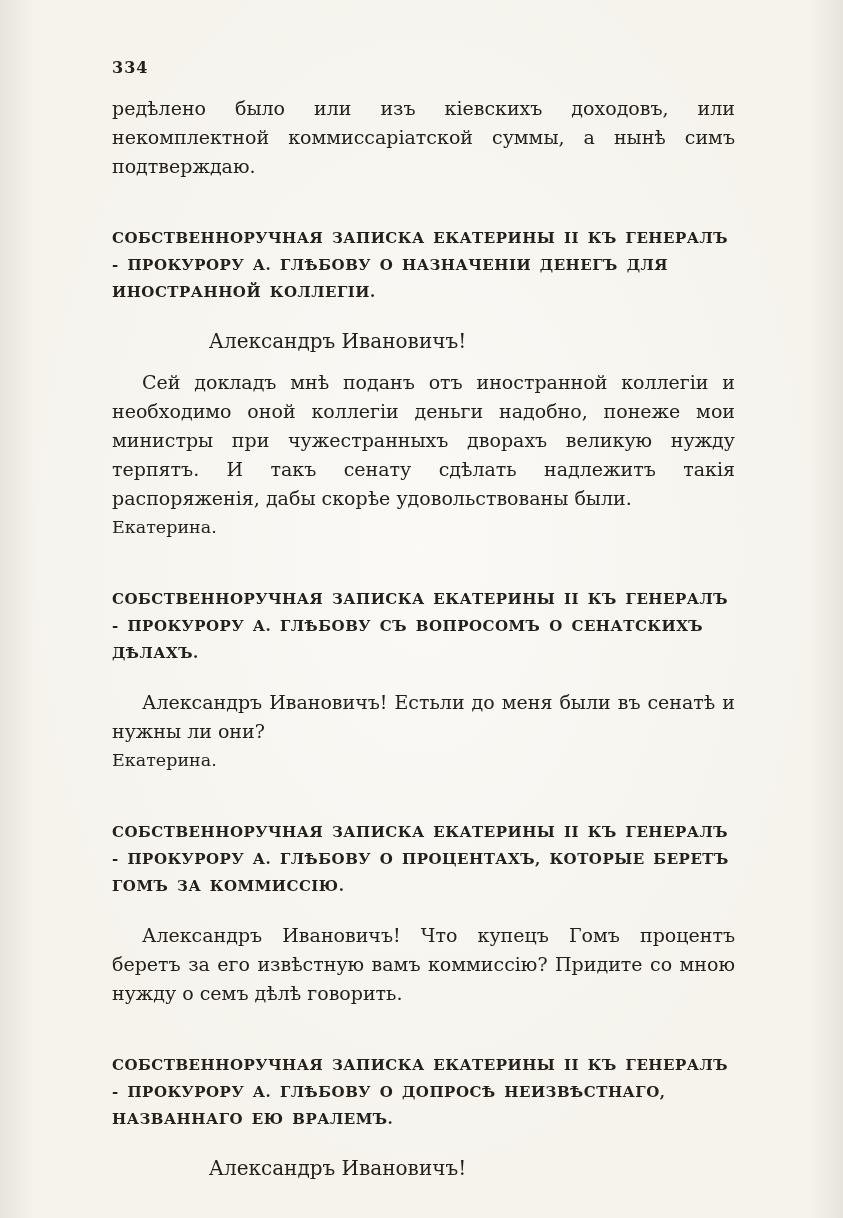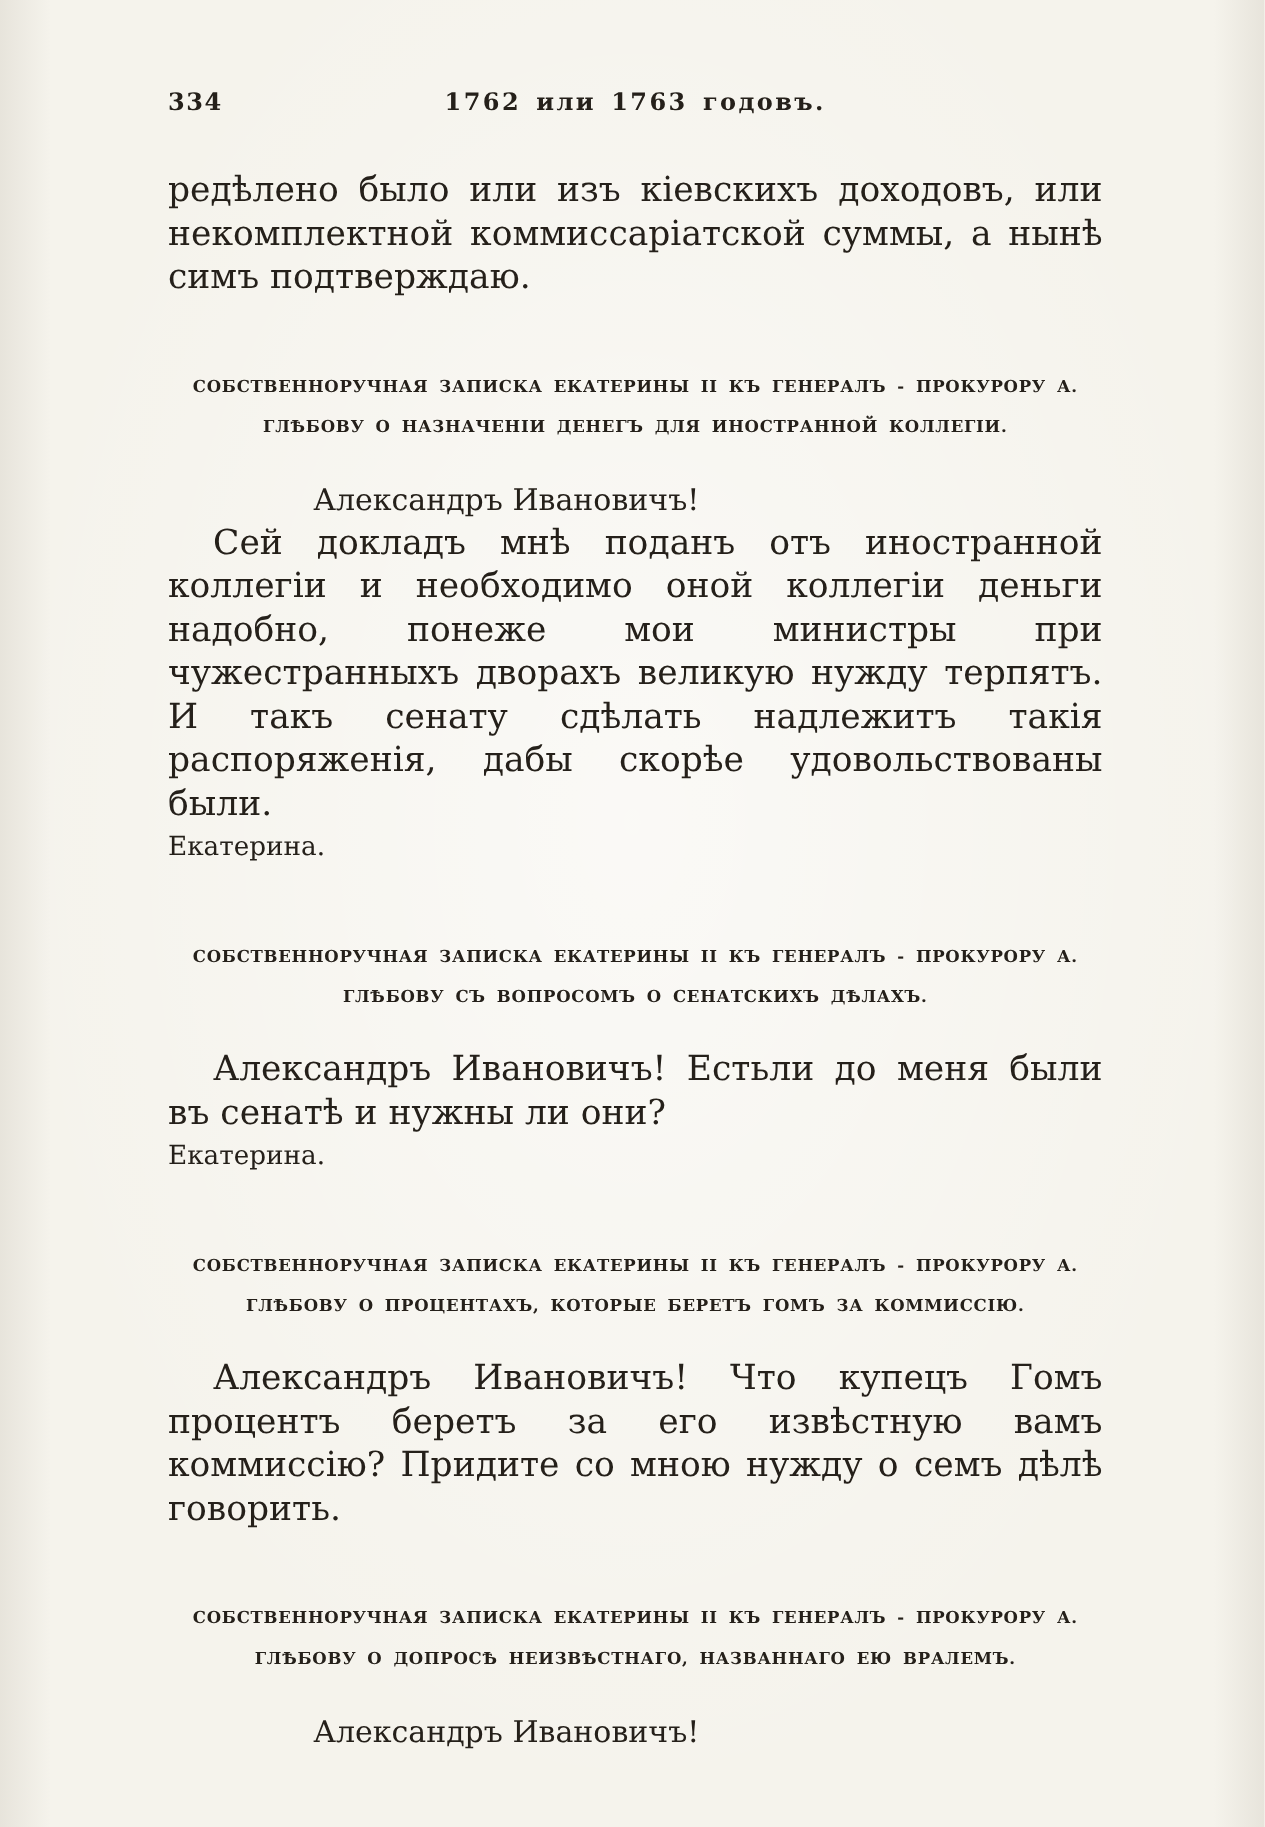--- a/index.html
+++ b/index.html
@@ -37,33 +37,33 @@
   }
 
   .page-number {
     position: absolute;
     left: 0;
     top: 0;
     letter-spacing: 1px;
   }
 
   .body-text {
-    font-size: 23px;
+    font-size: 19px;
     line-height: 29px;
     text-align: justify;
   }
 
-  .indent { text-indent: 30px; }
+  .indent { text-indent: 30px; margin-top: 12px; }
 
   .section { margin-top: 44px; }
 
   .section-heading {
-    font-size: 11px;
+    font-size: 15px;
     font-weight: bold;
-    text-align: center;
+    text-align: left;
     line-height: 27px;
     letter-spacing: 0.5px;
     word-spacing: 3px;
     margin-bottom: 21px;
   }
 
   .salutation {
     font-size: 20px;
     line-height: 29px;
     text-align: center;
@@ -76,21 +76,20 @@
     padding-right: 68px;
   }
 </style>
 </head>
 <body>
 
 <div class="page">
 
   <header class="running-head">
     <span class="page-number">334</span>
-    <span>1762 или 1763 годовъ.</span>
   </header>
 
   <p class="body-text">редѣлено было или изъ кіевскихъ доходовъ, или некомплектной коммиссаріатской суммы, а нынѣ симъ подтверждаю.</p>
 
   <section class="section">
     <h2 class="section-heading">СОБСТВЕННОРУЧНАЯ ЗАПИСКА ЕКАТЕРИНЫ II КЪ ГЕНЕРАЛЪ - ПРОКУРОРУ А. ГЛѢБОВУ О НАЗНАЧЕНІИ ДЕНЕГЪ ДЛЯ ИНОСТРАННОЙ КОЛЛЕГІИ.</h2>
     <p class="salutation">Александръ Ивановичъ!</p>
     <p class="body-text indent">Сей докладъ мнѣ поданъ отъ иностранной коллегіи и необходимо оной коллегіи деньги надобно, понеже мои министры при чужестранныхъ дворахъ великую нужду терпятъ. И такъ сенату сдѣлать надлежитъ такія распоряженія, дабы скорѣе удовольствованы были.</p>
     <p class="signature">Екатерина.</p>
   </section>

